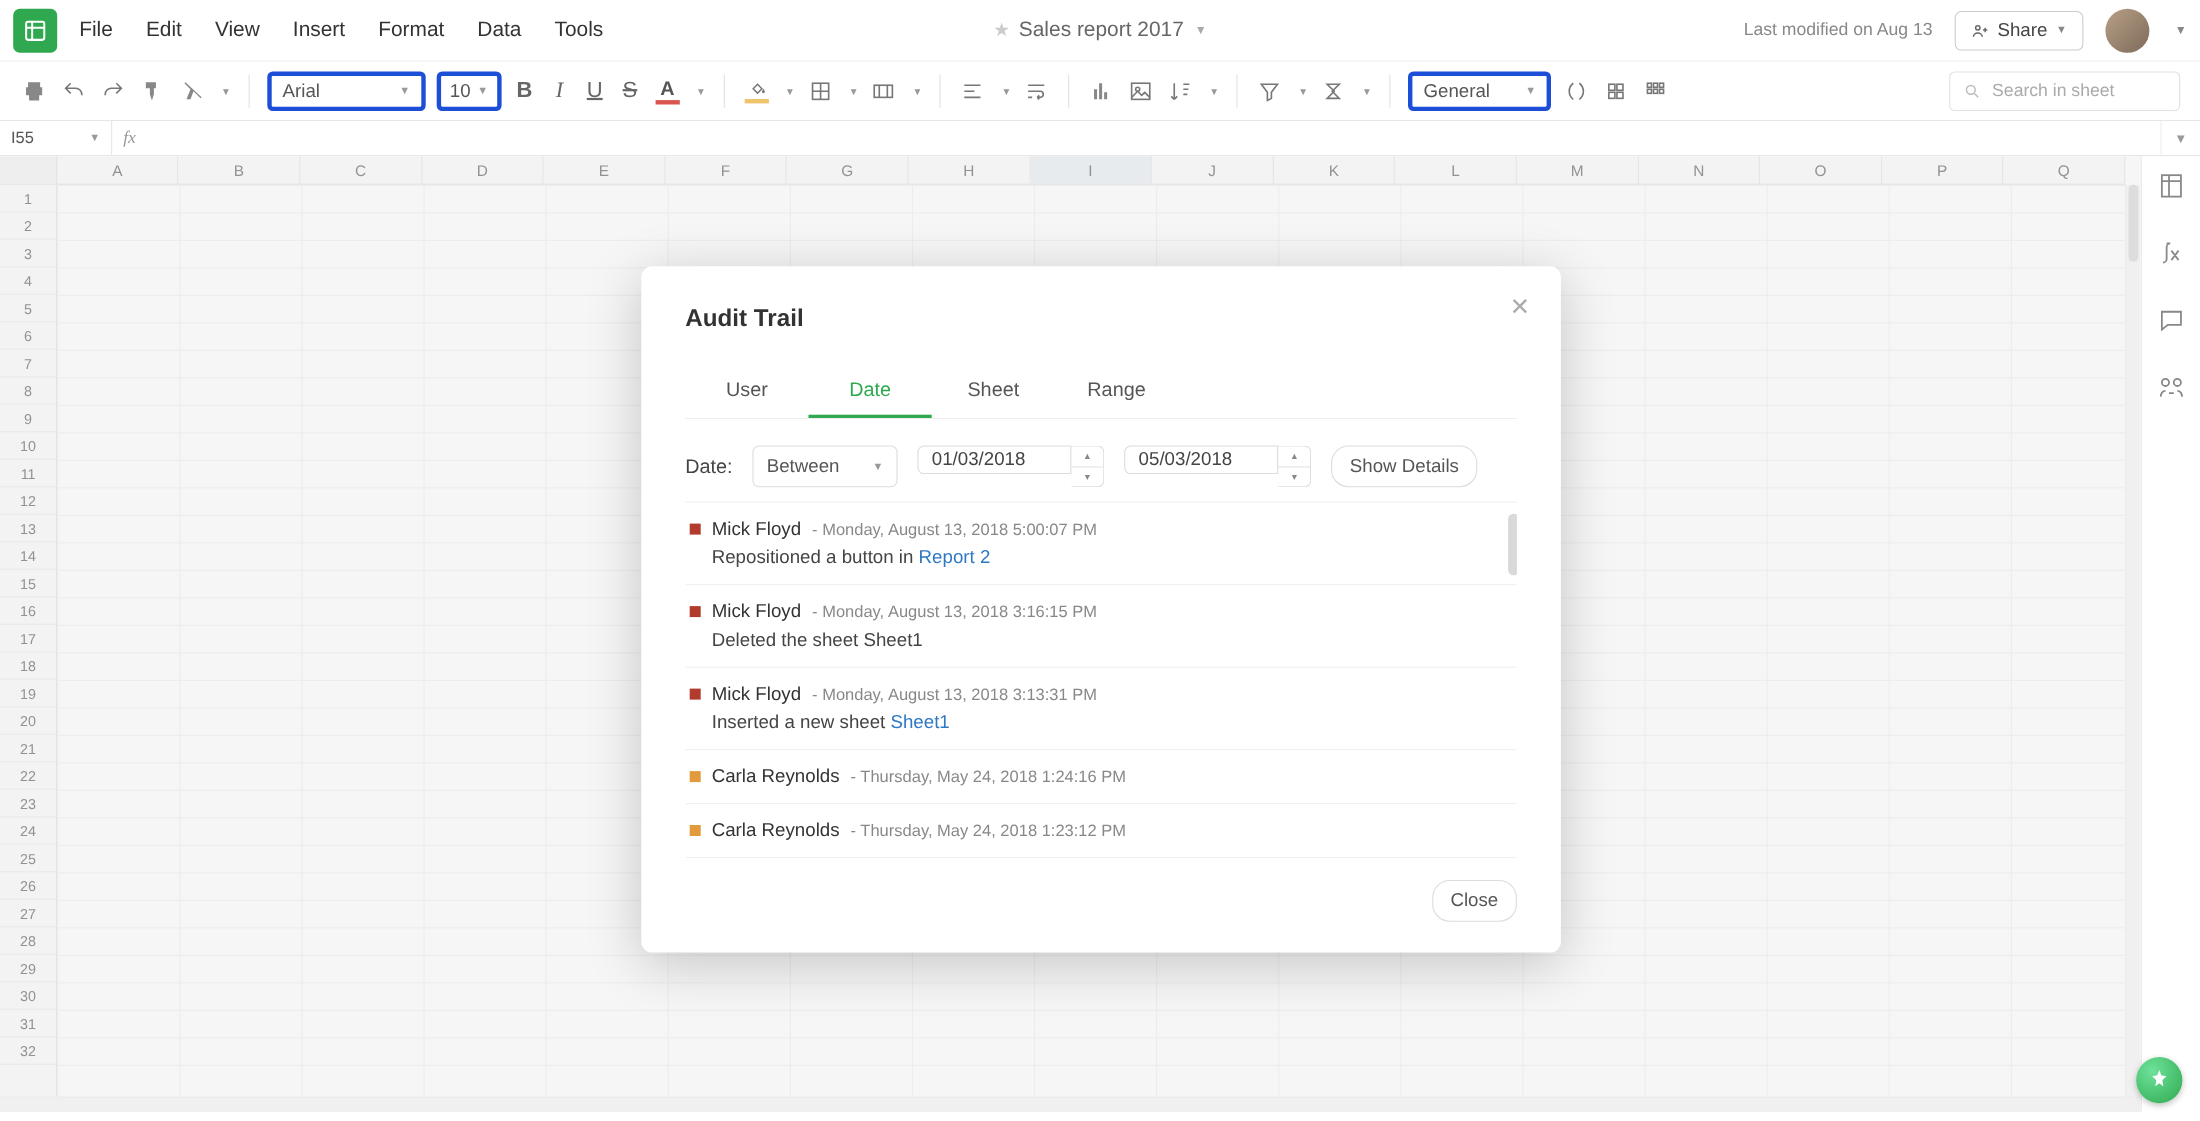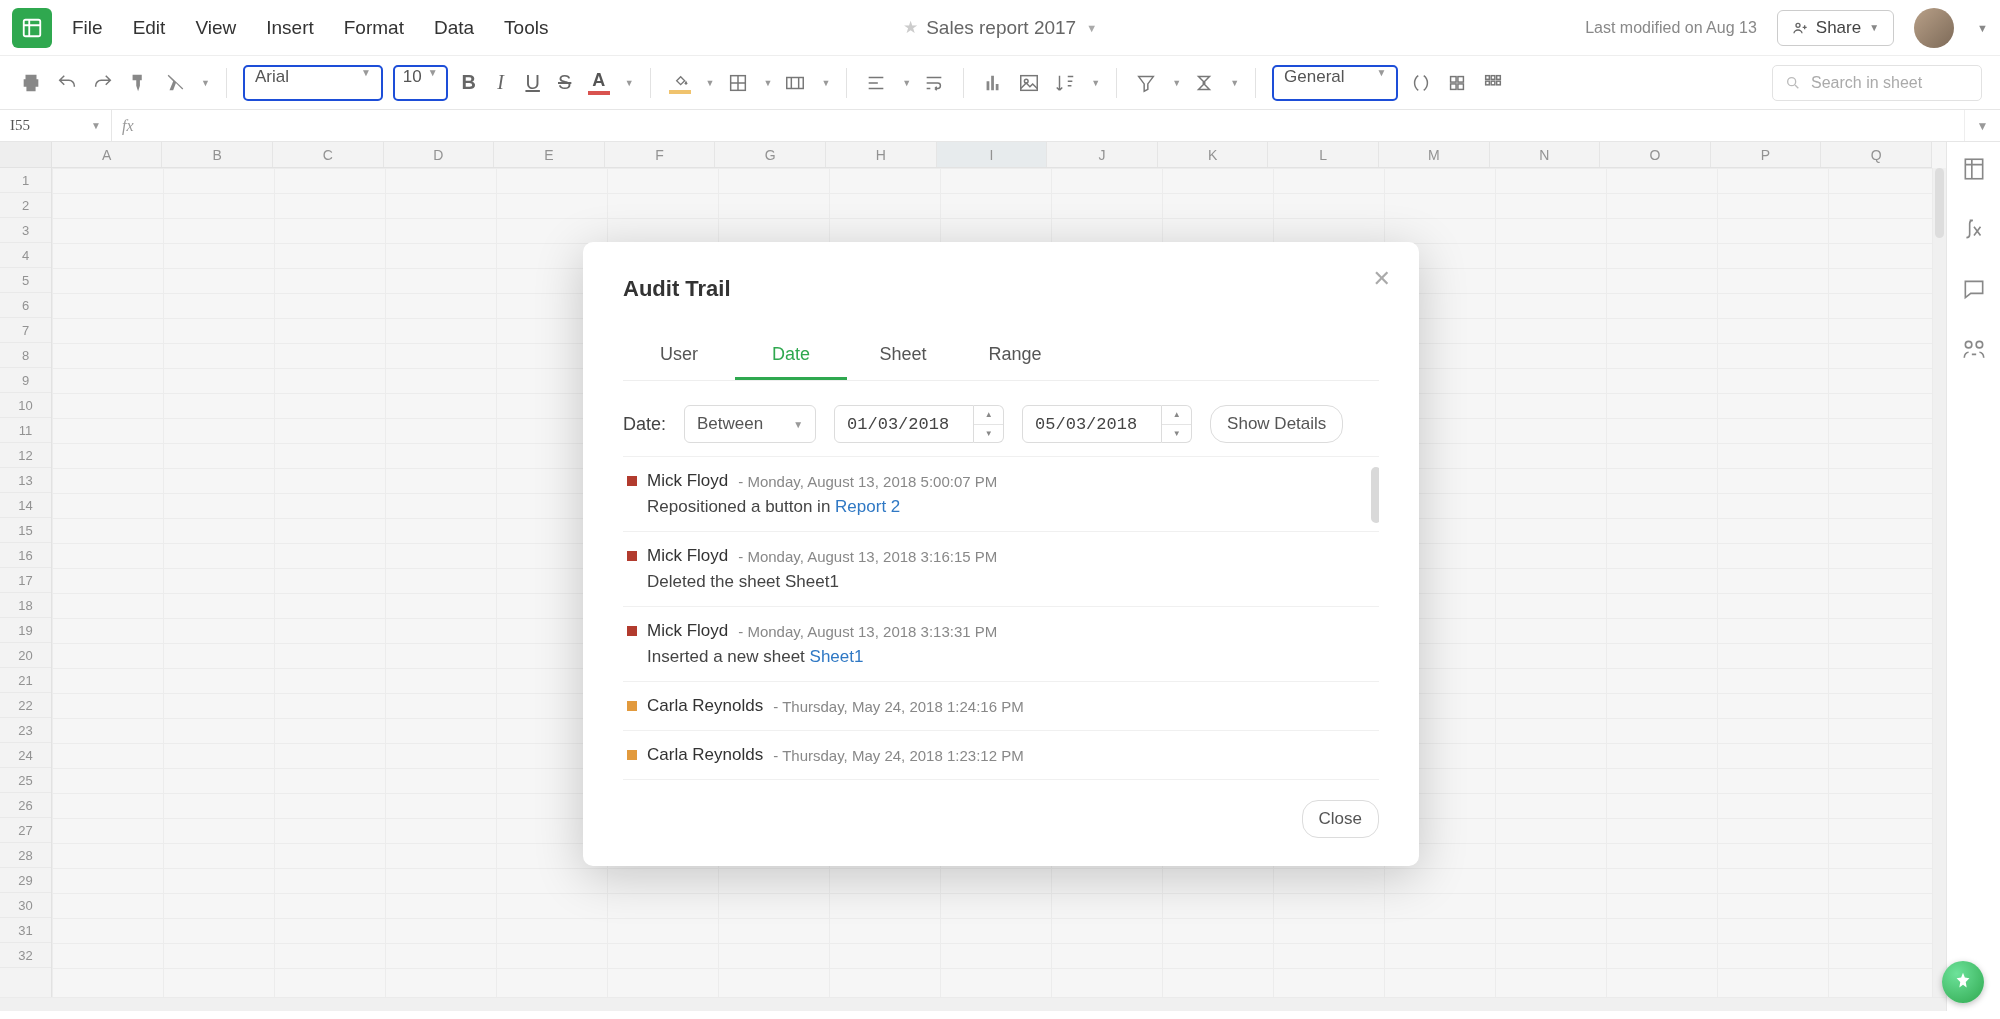--- a/index.html
+++ b/index.html
@@ -51,22 +51,22 @@
 .toolbar{
   height:54px;border-bottom:1px solid #e6e6e6;
   display:flex;align-items:center;padding:0 18px;gap:10px;
   color:#666;
 }
 .tb-icon{display:flex;align-items:center;justify-content:center;width:26px;height:26px;color:#777;}
 .tb-icon svg{width:22px;height:22px;fill:none;stroke:#777;stroke-width:1.6;}
 .tb-icon.fill svg{fill:#777;stroke:none;}
 .tb-sep{width:1px;height:30px;background:#e2e2e2;margin:0 6px;}
 .tb-select{
-  border:2px solid #1d4ed8;border-radius:5px;height:36px;
-  display:flex;align-items:flex-start;padding:0 10px;gap:6px;color:#555;font-size:17px;
+  border:4px solid #1d4ed8;border-radius:5px;height:36px;
+  display:flex;align-items:center;padding:0 10px;gap:6px;color:#555;font-size:17px;
 }
 .tb-select .caret{font-size:10px;color:#999;}
 .tb-select.small{padding:0 8px;}
 .tb-caret-sm{font-size:9px;color:#999;margin-left:3px;}
 .fmt-bold{font-weight:700;font-size:20px;width:22px;text-align:center;color:#666;}
 .fmt-italic{font-style:italic;font-size:20px;width:22px;text-align:center;color:#666;font-family:Georgia,serif;}
 .fmt-underline{font-size:20px;width:22px;text-align:center;text-decoration:underline;color:#666;}
 .fmt-strike{font-size:20px;width:22px;text-align:center;text-decoration:line-through;color:#666;}
 .fontcolor{display:flex;flex-direction:column;align-items:center;width:26px;}
 .fontcolor .A{font-size:18px;font-weight:600;color:#555;line-height:1;}
@@ -76,22 +76,22 @@
 .search-sheet{
   display:flex;align-items:center;gap:10px;border:1px solid #e2e2e2;
   border-radius:5px;height:36px;padding:0 12px;color:#aaa;font-size:16px;width:210px;
 }
 
 
 .formula-row{
   height:32px;border-bottom:1px solid #e6e6e6;display:flex;align-items:center;
 }
 .cellref-box{
-  width:112px;height:100%;display:flex;align-items:center;justify-content:space-between;
-  padding:0 10px;font-size:15px;color:#555;border-right:1px solid #e6e6e6;font-family:Liberation Serif, serif;
+  width:102px;height:100%;display:flex;align-items:center;justify-content:space-between;
+  padding:0 10px;font-size:15px;color:#555;border-right:1px solid #e6e6e6;
 }
 .cellref-box .caret{font-size:10px;color:#999;}
 .fx-label{font-style:italic;font-family:Liberation Serif, serif;color:#999;margin:0 10px;font-size:16px;}
 .formula-input{flex:1;}
 .formula-expand{width:36px;text-align:center;color:#999;font-size:12px;border-left:1px solid #eee;height:100%;display:flex;align-items:center;justify-content:center;}
 
 
 .workspace{display:flex;height:calc(100% - 56px - 54px - 32px - 8px);position:relative;}
 .sheet-area{flex:1;position:relative;overflow:hidden;}
 .right-panel{
@@ -150,22 +150,22 @@
 .filter-row{
   display:flex;align-items:center;gap:18px;margin-top:24px;
 }
 .filter-label{font-size:18px;color:#444;}
 .sel{
   border:1px solid #dcdcdc;border-radius:6px;height:38px;display:flex;align-items:center;
   padding:0 12px;font-size:17px;color:#555;gap:30px;
 }
 .sel .caret{font-size:10px;color:#999;}
 .date-input{
-  border:1px solid #dcdcdc;border-radius:6px 0 0 6px;height:38px;width:140px;
-  display:flex;align-items:center;padding:0 12px;font-size:17px;color:#444;font-family:Liberation Mono, monospace;
+  border:1px solid #dcdcdc;border-radius:6px 0 0 6px;height:26px;width:140px;
+  display:flex;align-items:center;padding:0 12px;font-size:17px;color:#444;
 }
 .spinner{
   border:1px solid #dcdcdc;border-left:none;border-radius:0 6px 6px 0;height:38px;width:30px;
   display:flex;flex-direction:column;
 }
 .spinner div{flex:1;display:flex;align-items:center;justify-content:center;font-size:8px;color:#888;}
 .spinner div:first-child{border-bottom:1px solid #e4e4e4;}
 .date-wrap{display:flex;}
 .btn-outline{
   border:1px solid #dcdcdc;border-radius:16px;height:38px;padding:0 16px;

